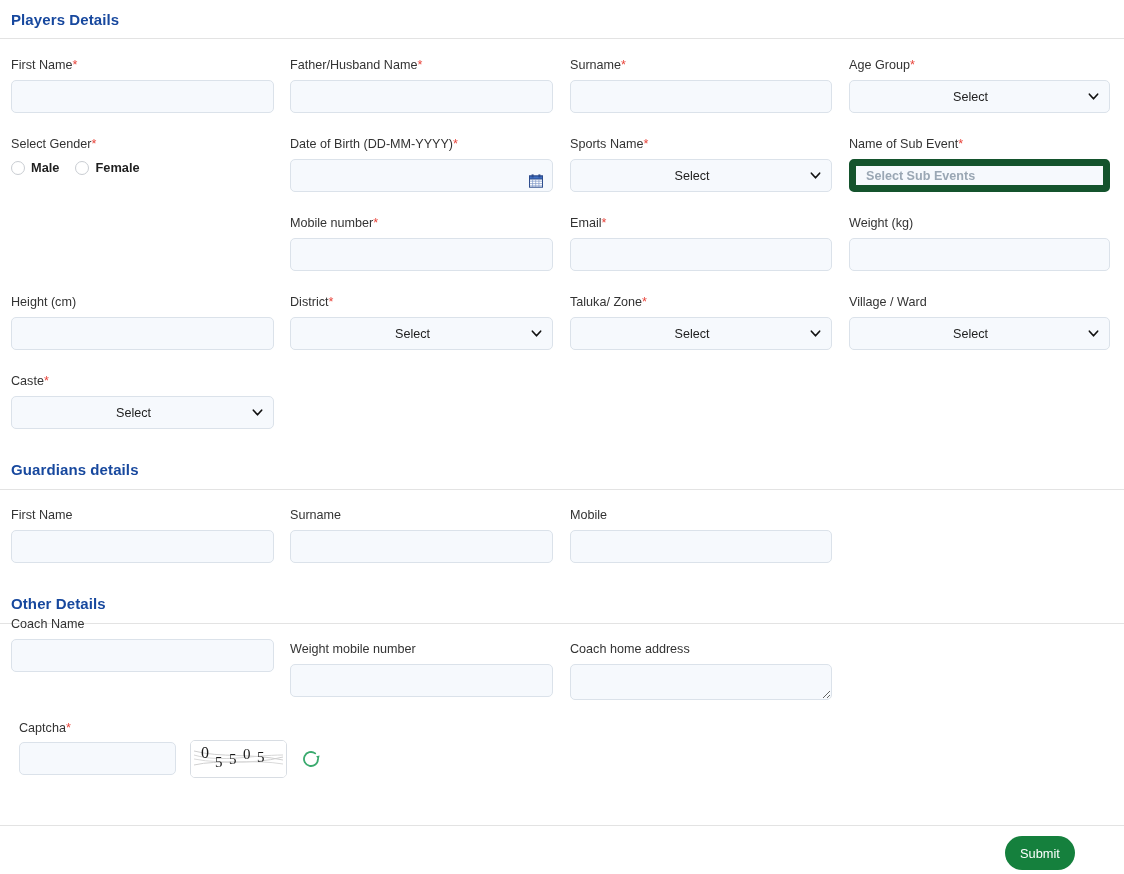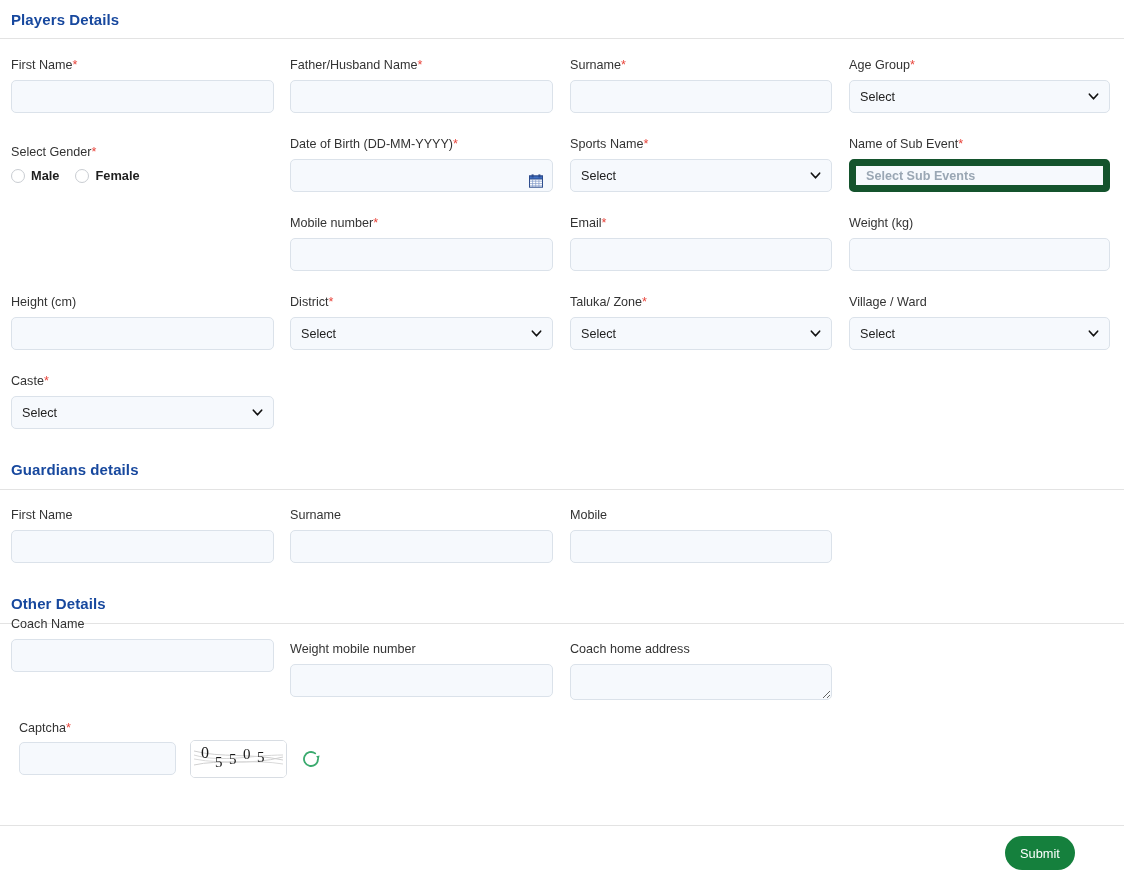--- a/index.html
+++ b/index.html
@@ -74,20 +74,21 @@
     background: #f6f9fd;
     border: 1px solid #dbe2ea;
     border-radius: 5px;
     font-size: 12.6px;
     color: #222;
     padding: 0 28px 0 10px;
     font-family: "Liberation Sans", sans-serif;
     appearance: none;
     -webkit-appearance: none;
     outline: none;
+    text-align: center;
   }
   .chev {
     position: absolute;
     right: 11px; top: 11px;
     width: 11px; height: 11px;
     pointer-events: none;
   }
   .chev svg { display:block; }
 
   
@@ -209,21 +210,21 @@
     <div class="sel-wrap">
       <select class="sel"><option>Select</option></select>
       <span class="chev">
           <svg width="11" height="11" viewBox="0 0 12 12">
             <path d="M1.5 3.5 L6 8.5 L10.5 3.5" stroke="#111" stroke-width="1.8" fill="none" stroke-linecap="round" stroke-linejoin="round"></path>
           </svg>
         </span>
     </div>
   </div>
 
-  <div class="fld col1" style="top:136px;margin-top:8px;">
+  <div class="fld col1" style="top:136px;">
     <span class="lbl"><span>Select Gender</span><span class="req">*</span></span>
     <div class="radio-row">
       <label class="radio-opt">
         <span class="radio-dot"></span>
         <span class="radio-txt">Male</span>
       </label>
       <label class="radio-opt" style="margin-left:8px;">
         <span class="radio-dot"></span>
         <span class="radio-txt">Female</span>
       </label>

